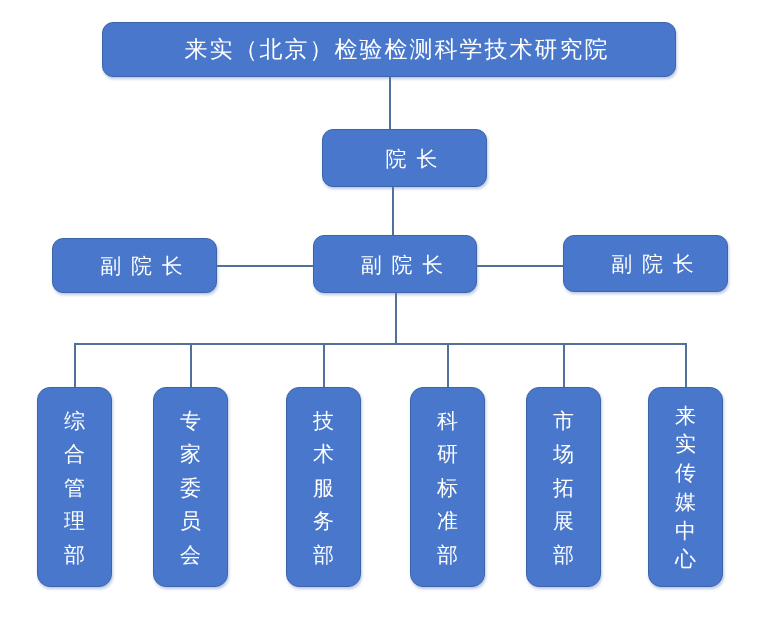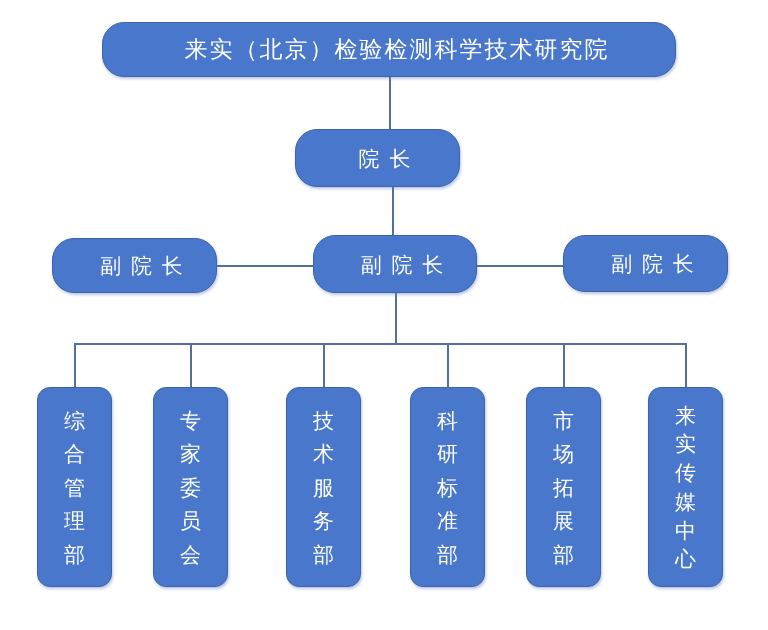--- a/index.html
+++ b/index.html
@@ -18,21 +18,21 @@
   .node {
     position: absolute;
     display: flex;
     align-items: center;
     justify-content: center;
     background: var(--box-fill, #4877CB);
     border: 1.6px solid var(--box-border, #3D63A8);
     color: var(--text-color, #ffffff);
     box-shadow: 1px 2px 3px rgba(104, 134, 188, 0.45);
   }
-  .node-h { border-radius: 22px; padding-left: 16px; }
+  .node-h { border-radius: 11px; padding-left: 16px; }
   .root-label {
     font-size: 23px;
     letter-spacing: 2px;
     white-space: nowrap;
     line-height: 1;
   }
   .mid-label {
     font-size: 21px;
     letter-spacing: 2px;
     white-space: pre;
@@ -72,21 +72,21 @@
   <div class="line" style="left:190px; top:343px; width:1.5px; height:44px;"></div>
   <div class="line" style="left:323px; top:343px; width:1.5px; height:44px;"></div>
   <div class="line" style="left:447px; top:343px; width:1.5px; height:44px;"></div>
   <div class="line" style="left:563px; top:343px; width:1.5px; height:44px;"></div>
   <div class="line" style="left:685px; top:343px; width:1.5px; height:44px;"></div>
 
   <div class="node node-h" style="left:102px; top:22px; width:574px; height:55px;">
     <span class="root-label">来实（北京）检验检测科学技术研究院</span>
   </div>
 
-  <div class="node node-h" style="left:295px; top:129px; width:165px; height:58px;">
+  <div class="node node-h" style="left:322px; top:129px; width:165px; height:58px;">
     <span class="mid-label">院 长</span>
   </div>
 
   <div class="node node-h" style="left:52px; top:238px; width:165px; height:55px;">
     <span class="mid-label">副 院 长</span>
   </div>
   <div class="node node-h" style="left:313px; top:235px; width:164px; height:58px;">
     <span class="mid-label">副 院 长</span>
   </div>
   <div class="node node-h" style="left:563px; top:235px; width:165px; height:57px;">

